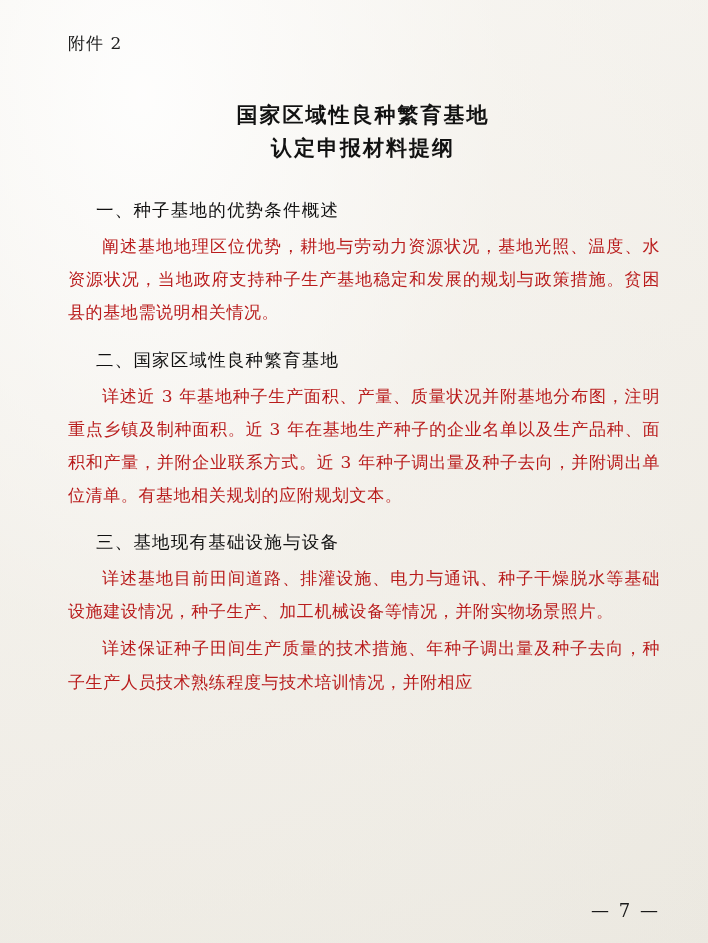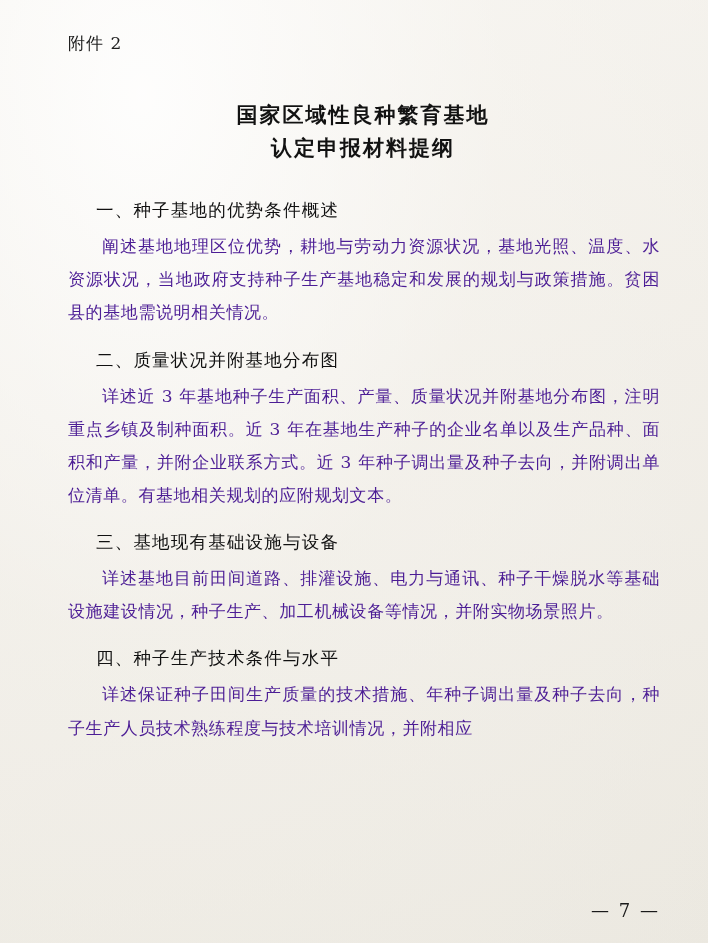--- a/index.html
+++ b/index.html
@@ -63,21 +63,21 @@
     color: #111;
     font-family: "DejaVu Sans", "Liberation Sans", sans-serif;
   }
   .section-body {
     font-size: 17px;
     line-height: 1.95;
     text-align: justify;
     text-indent: 34px;
     letter-spacing: 0.6px;
     margin: 0 4px 0 6px;
-    color: #4c1d95;
+    color: #b91c1c;
   }
   .page-number {
     position: absolute;
     right: 48px;
     bottom: 22px;
     font-size: 18px;
     letter-spacing: 2px;
     color: #1a1a1a;
   }
 </style>
@@ -96,31 +96,30 @@
   </div>
 
   <div class="body-wrap">
 
     <div class="section">
       <div class="section-heading">一、种子基地的优势条件概述</div>
       <p class="section-body">阐述基地地理区位优势，耕地与劳动力资源状况，基地光照、温度、水资源状况，当地政府支持种子生产基地稳定和发展的规划与政策措施。贫困县的基地需说明相关情况。</p>
     </div>
 
     <div class="section">
-      <div class="section-heading">二、质量状况并附基地分布图</div>
+      <div class="section-heading">二、国家区域性良种繁育基地</div>
       <p class="section-body">详述近 3 年基地种子生产面积、产量、质量状况并附基地分布图，注明重点乡镇及制种面积。近 3 年在基地生产种子的企业名单以及生产品种、面积和产量，并附企业联系方式。近 3 年种子调出量及种子去向，并附调出单位清单。有基地相关规划的应附规划文本。</p>
     </div>
 
     <div class="section">
       <div class="section-heading">三、基地现有基础设施与设备</div>
       <p class="section-body">详述基地目前田间道路、排灌设施、电力与通讯、种子干燥脱水等基础设施建设情况，种子生产、加工机械设备等情况，并附实物场景照片。</p>
     </div>
 
     <div class="section">
-      <div class="section-heading">四、种子生产技术条件与水平</div>
       <p class="section-body">详述保证种子田间生产质量的技术措施、年种子调出量及种子去向，种子生产人员技术熟练程度与技术培训情况，并附相应</p>
     </div>
 
   </div>
 
   <div class="page-number">— 7 —</div>
 
 </div>
 
 </body></html>

